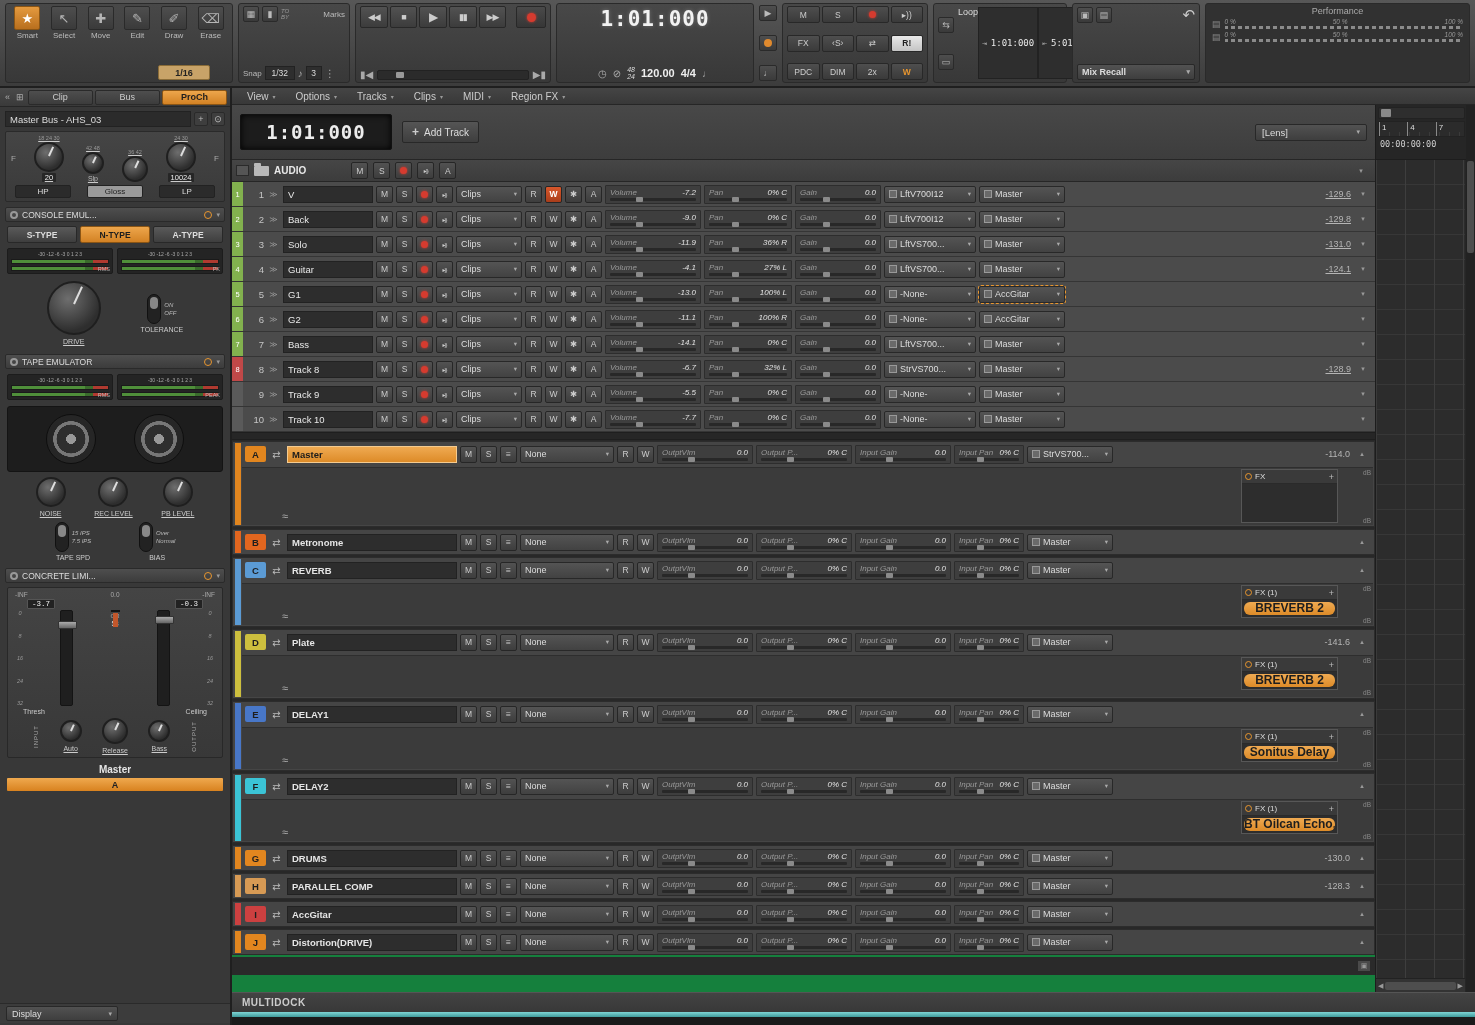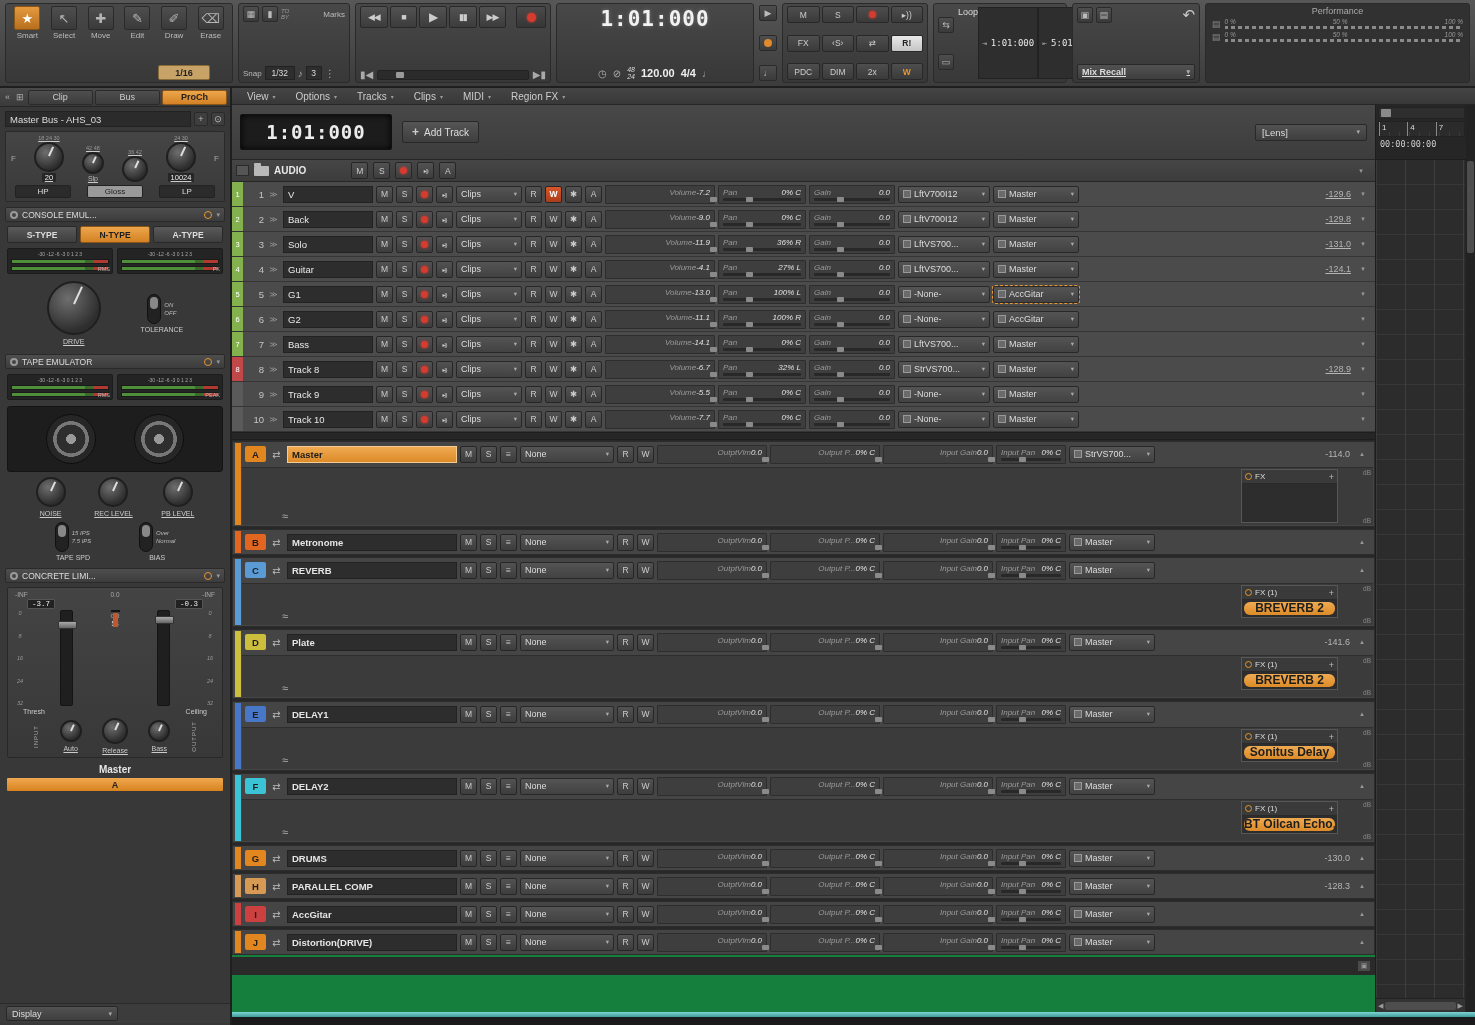--- a/index.html
+++ b/index.html
@@ -50,21 +50,21 @@
   .mbtn .reddot{width:7px;height:7px;}
   .loop-group{width:134px;display:flex;gap:4px;}
   .loop-icons{display:flex;flex-direction:column;justify-content:space-around;}
   .loop-main{flex:1;display:flex;flex-direction:row;justify-content:flex-end;padding:1px 0;}
   .loop-title{text-align:center;font-size:9px;color:#ddd;}
   .loop-row{display:flex;align-items:center;gap:4px;font-family:"DejaVu Sans Mono",monospace;font-size:9px;color:#e8e8e8;background:#2e2e2e;border:1px solid #222;padding:1px 3px;}
   .loop-row .sicon{font-size:8px;}
   .recall-group{width:128px;display:flex;flex-direction:column;justify-content:space-between;}
   .recall-icons{display:flex;gap:3px;align-items:center;}
   .undo-big{margin-left:auto;font-size:15px;color:#ccc;}
-  .recall-dd{height:16px;background:linear-gradient(#525252,#3e3e3e);border:1px solid #282828;border-radius:2px;display:flex;align-items:center;padding:0 4px;font-size:9px;color:#ddd;font-weight:bold;text-decoration:underline;}
+  .recall-dd{height:16px;background:linear-gradient(#525252,#3e3e3e);border:1px solid #282828;border-radius:2px;display:flex;align-items:center;padding:0 4px;font-size:9px;color:#ddd;font-weight:bold;}
   .recall-dd .caret{margin-left:auto;font-size:7px;color:#aaa;}
   .perf-group{flex:1;min-width:210px;background:#313131;display:flex;flex-direction:column;padding:2px 6px;gap:2px;}
   .perf-title{text-align:center;font-size:9px;color:#aaa;}
   .perf-row{display:flex;align-items:center;gap:4px;}
   .perf-icon{font-size:9px;color:#888;}
   .perf-scale{flex:1;display:flex;justify-content:space-between;font-size:6.5px;color:#999;border-bottom:3px solid transparent;border-image:repeating-linear-gradient(to right,#8a8a8a 0 4px,transparent 4px 7px) 1;padding-bottom:1px;}
 
   
   .body-row{display:flex;height:937px;}
   .inspector{width:232px;background:#383838;border-right:2px solid #1f1f1f;display:flex;flex-direction:column;padding:0 0 2px 0;}
@@ -166,21 +166,21 @@
   .ttype{width:13px;color:#999;font-size:8px;text-align:center;}
   .tname{width:90px;height:17px;background:#2d2d2d;border:1px solid #222;color:#e8e8e8;font-size:9.5px;line-height:15px;padding:0 4px;white-space:nowrap;overflow:hidden;}
   .dd{height:17px;background:linear-gradient(#545454,#424242);border:1px solid #282828;border-radius:2px;display:inline-flex;align-items:center;font-size:9px;color:#ddd;padding:0 4px;gap:3px;white-space:nowrap;overflow:hidden;}
   .dd .caret{margin-left:auto;color:#aaa;font-size:6.5px;}
   .clipsdd{width:66px;}
   .fader{width:94px;height:19px;background:#3e3e3e;border:1px solid #2d2d2d;border-radius:1px;display:inline-flex;flex-direction:column;justify-content:center;padding:1px 4px;}
   .fline{display:flex;justify-content:space-between;font-size:8px;color:#9a9a9a;line-height:9px;}
   .fval{color:#e2e2e2;}
   .fgroove{height:3px;background:#282828;margin-top:1px;position:relative;border-radius:1px;}
   .fgroove i{position:absolute;left:30%;top:-1px;width:7px;height:5px;background:#8a8a8a;border-radius:1px;}
-  .w88{width:88px;} .w86{width:86px;} .w96{width:110px;align-items:flex-end;} .w70{width:70px;}
+  .w88{width:88px;} .w86{width:86px;} .w96{width:96px;} .w70{width:70px;}
   .iodd{width:92px;}
   .outdd{width:86px;}
   .outdd.focus{outline:1px dashed #e8962f;outline-offset:0px;}
   .ioicon{width:8px;height:8px;background:#6a6a6a;border:1px solid #999;flex:none;}
   .tmeter{color:#b5b5b5;font-size:9px;text-decoration:underline;}
 
   
   .pane-divider{height:8px;background:#262626;border-top:1px solid #1e1e1e;border-bottom:1px solid #1e1e1e;}
   .bus-pane{background:#282828;padding-top:1px;}
   .bus-row{position:relative;height:26px;background:#454545;border:1px solid #2c2c2c;margin:0 0 2px 0;}
@@ -2046,17 +2046,18 @@
             <span>◀</span>
             <i class="thumb"></i>
             <span>▶</span>
           </div>
           <div class="tl-vscroll">
               <i></i>
             </div>
         </aside>
       </div>
 
+      <div class="multidock">MULTIDOCK</div>
       <div class="teal-line"></div>
       <div class="bottom-filler"></div>
     </main>
   </div>
 </div>
 
 </body></html>

